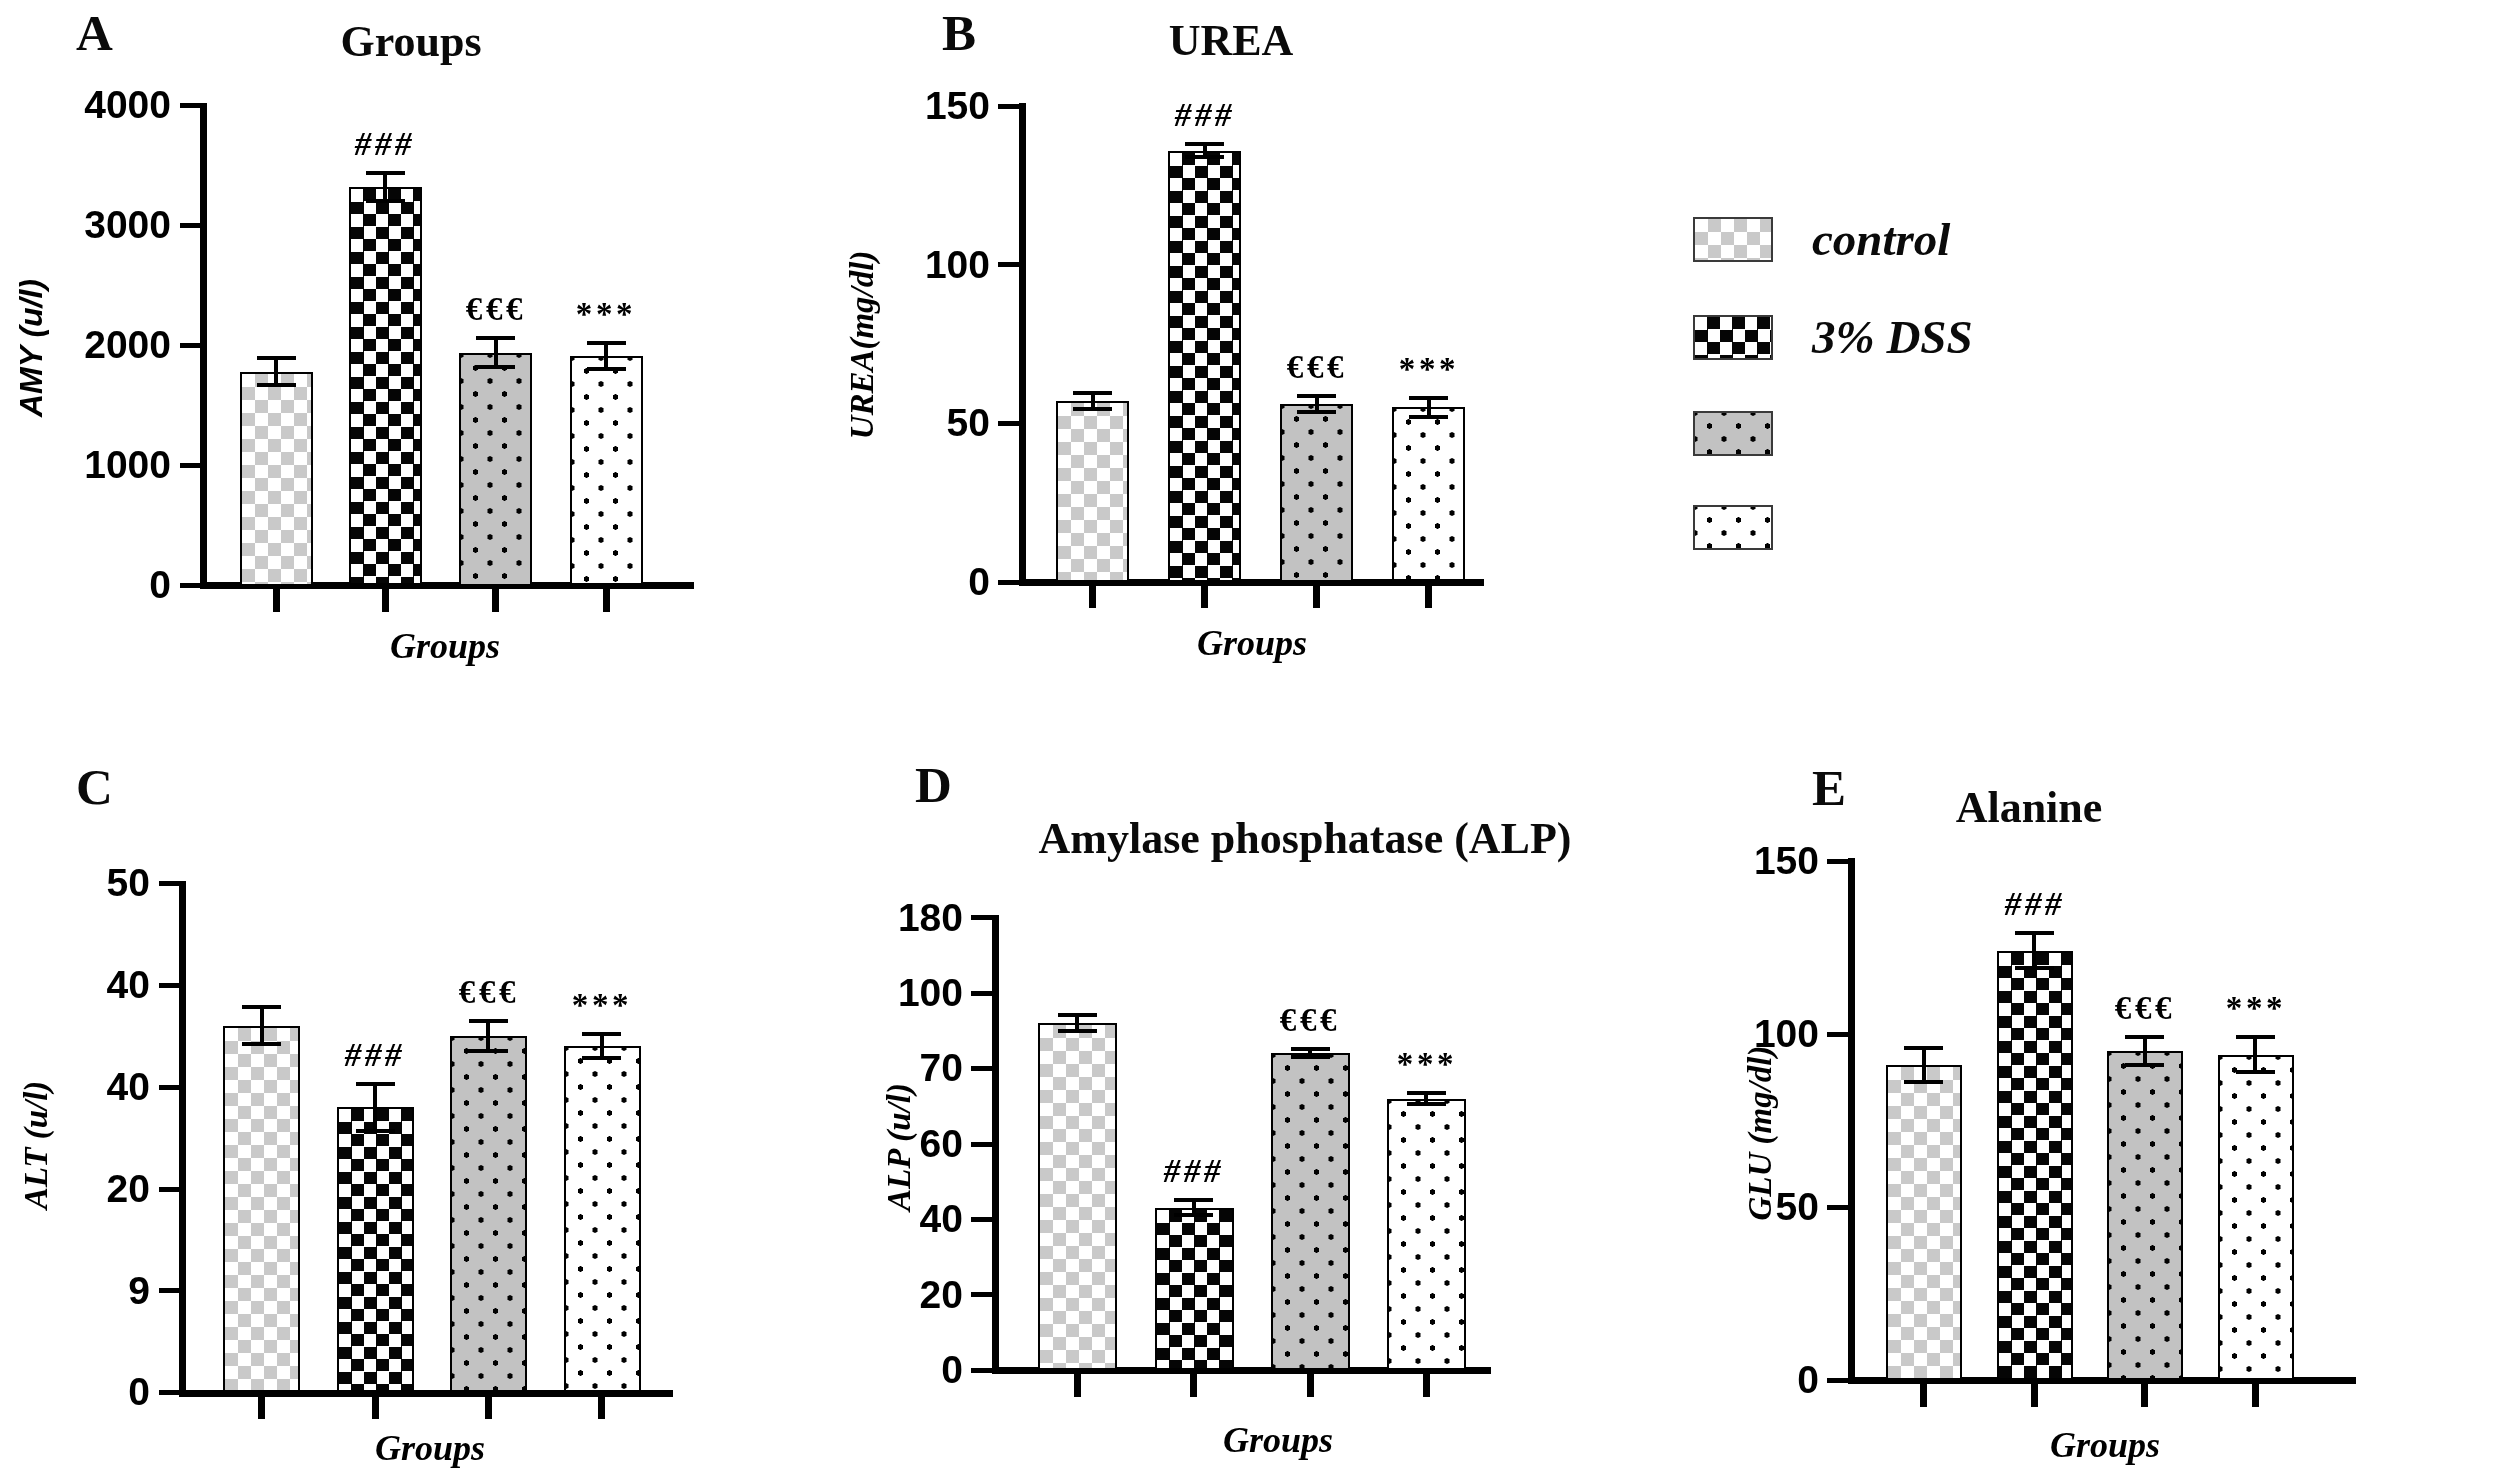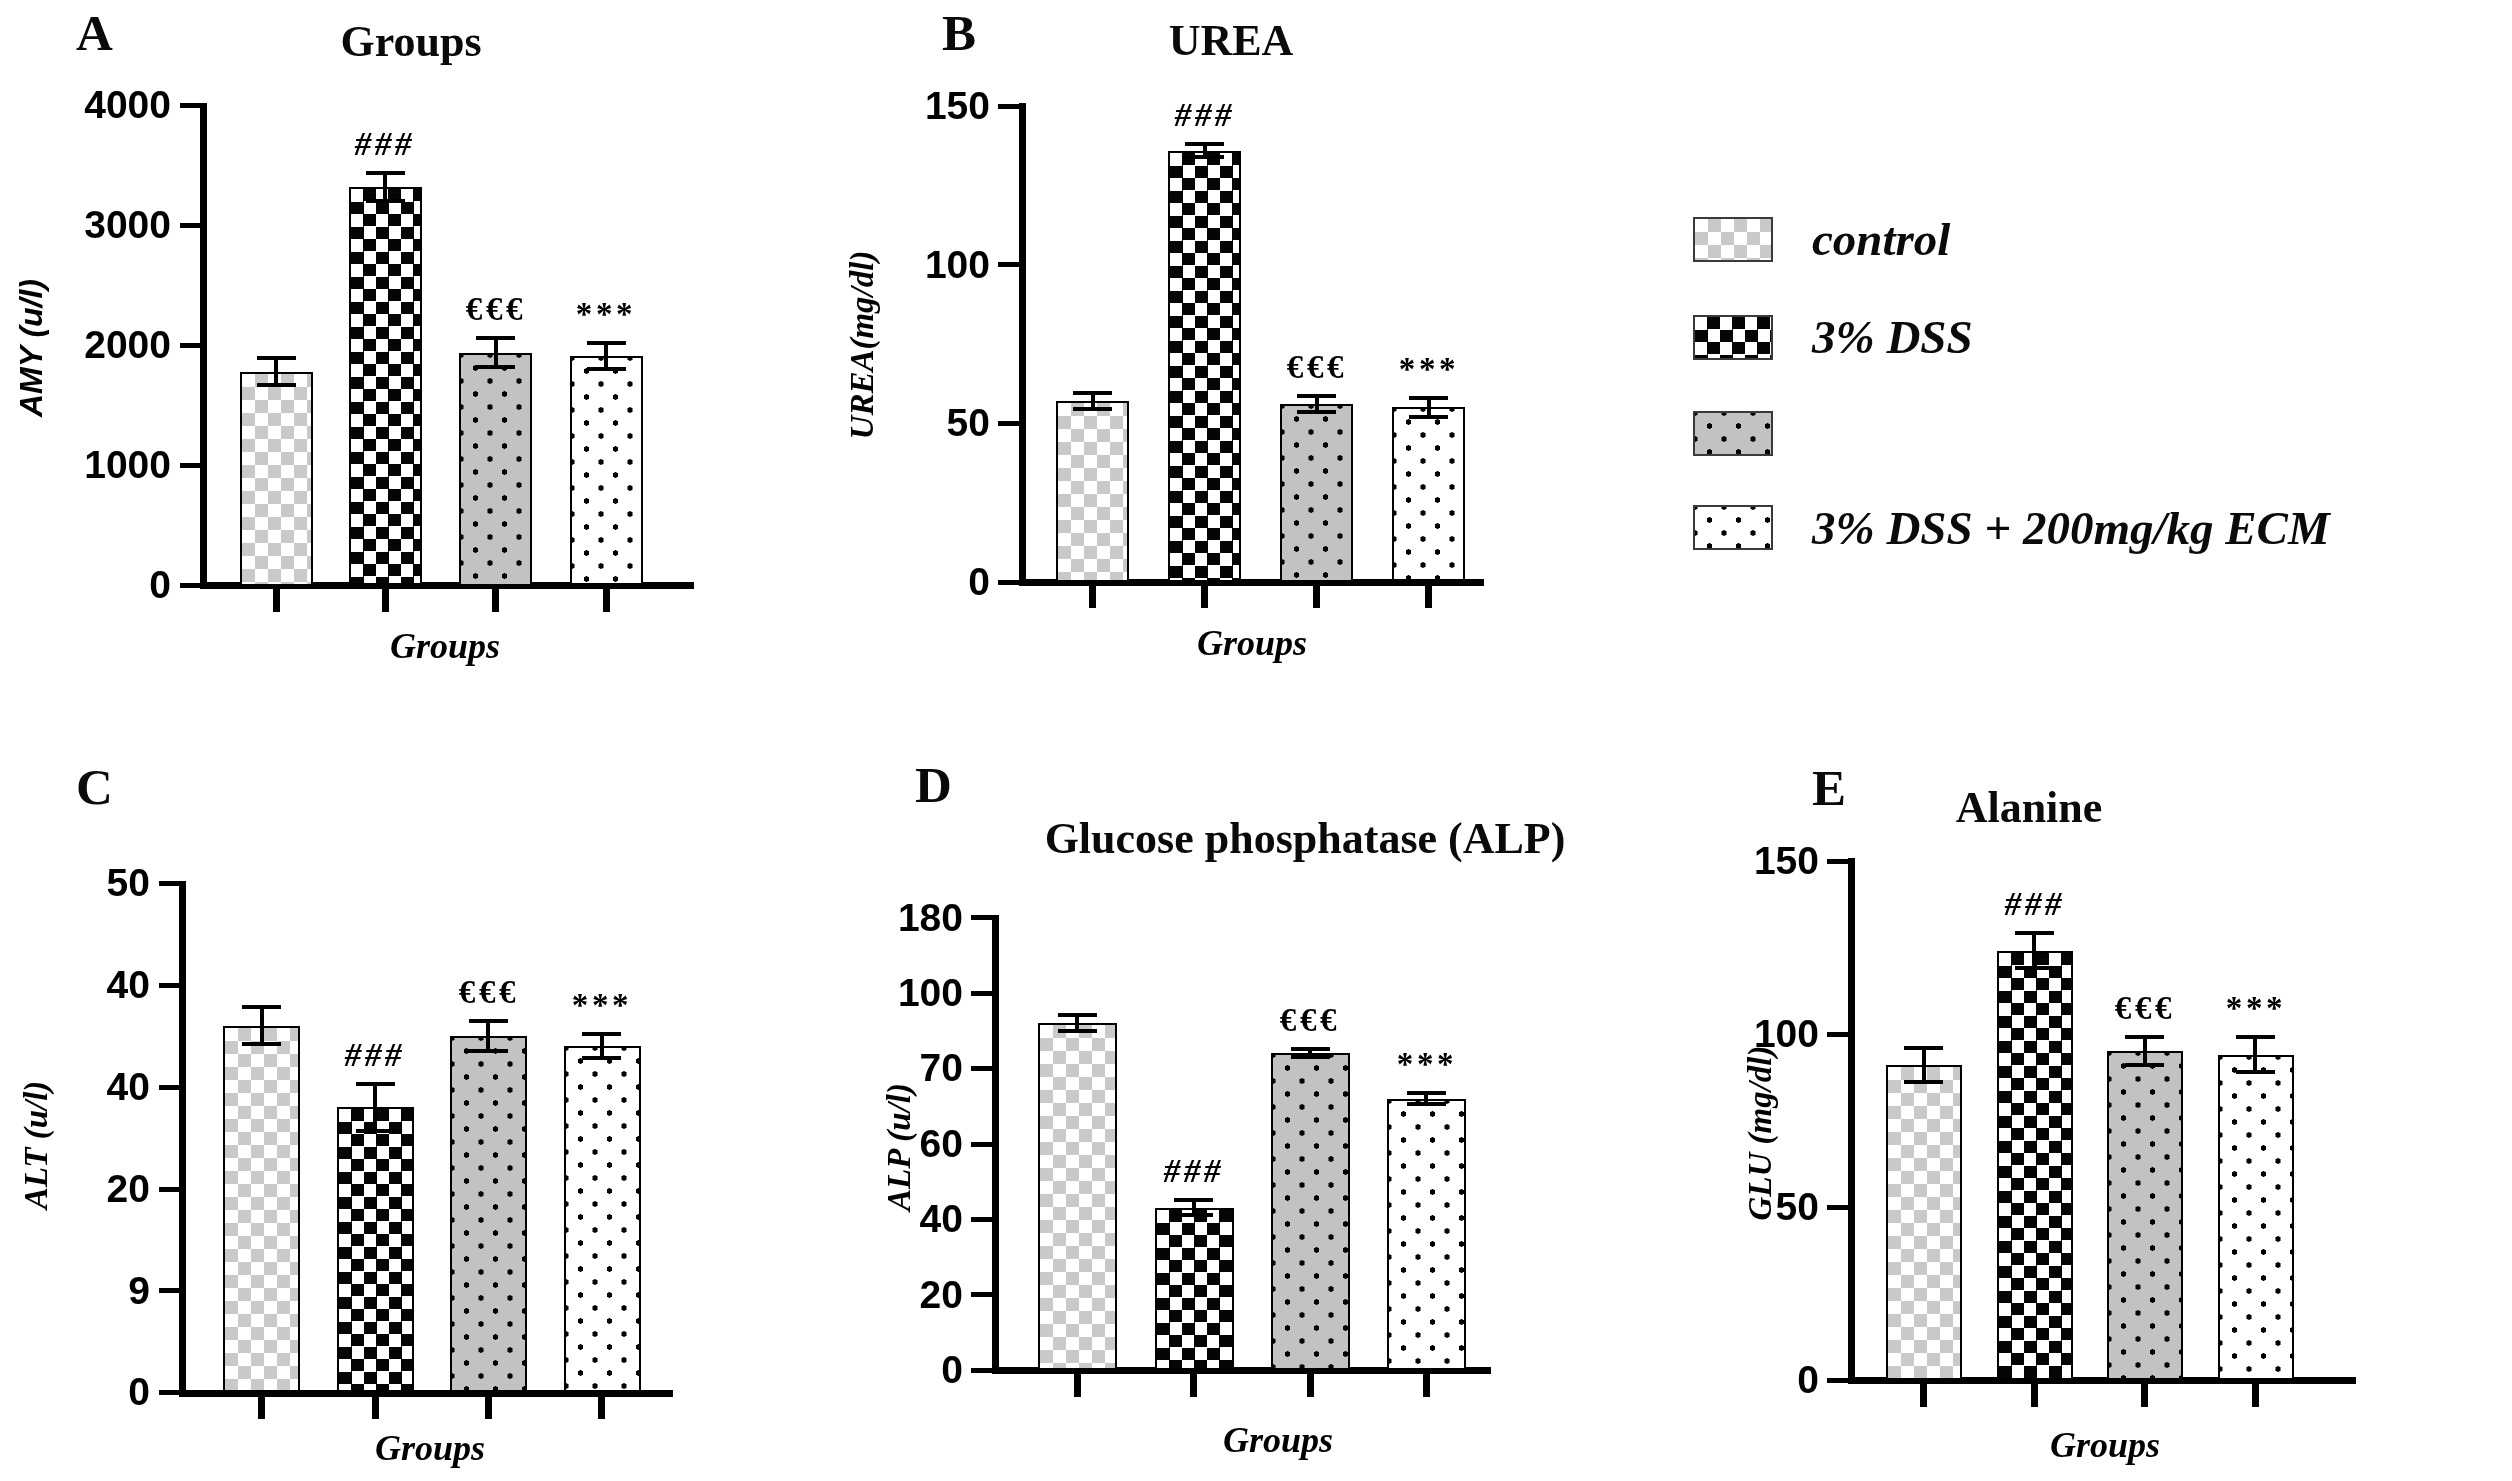--- a/index.html
+++ b/index.html
@@ -144,21 +144,21 @@
     <div class="abs err" style="left: 469px; top: 1049px; width: 39px; height: 4.4px;"></div>
     <div class="abs sig" style="left: 489px; top: 1011px;">€€€</div>
     <div class="abs tickmark" style="left: 485px; top: 1396px; width: 7.3px; height: 23px;"></div>
     <div class="abs bar pat-ecm200" style="left: 564px; top: 1046px; width: 77px; height: 346px;"></div>
     <div class="abs err" style="left: 600px; top: 1034px; width: 4.4px; height: 24.4px;"></div>
     <div class="abs err" style="left: 582px; top: 1032px; width: 39px; height: 4.4px;"></div>
     <div class="abs err" style="left: 582px; top: 1056px; width: 39px; height: 4.4px;"></div>
     <div class="abs sig" style="left: 602px; top: 1024px;">***</div>
     <div class="abs tickmark" style="left: 598px; top: 1396px; width: 7.3px; height: 23px;"></div>
     <div class="abs panel-letter" style="left: 915px; top: 756px;">D</div>
-    <div class="abs chart-title" style="left: 1305px; top: 813px;">Glucose phosphatase (ALP)</div>
+    <div class="abs chart-title" style="left: 1305px; top: 813px;">Amylase phosphatase (ALP)</div>
     <div class="abs ylabel" style="left: 899px; top: 1147px;">ALP (u/l)</div>
     <div class="abs xlabel" style="left: 1278px; top: 1419px;">Groups</div>
     <div class="abs axis" style="left: 992px; top: 915px; width: 6.5px; height: 459px;"></div>
     <div class="abs axis" style="left: 992px; top: 1367px; width: 499px; height: 6.5px;"></div>
     <div class="abs tickmark" style="left: 971px; top: 1368px; width: 23px; height: 5.1px;"></div>
     <div class="abs tick-label" style="left: 963px; top: 1370px;">0</div>
     <div class="abs tickmark" style="left: 971px; top: 1292px; width: 23px; height: 5.1px;"></div>
     <div class="abs tick-label" style="left: 963px; top: 1295px;">20</div>
     <div class="abs tickmark" style="left: 971px; top: 1217px; width: 23px; height: 5.1px;"></div>
     <div class="abs tick-label" style="left: 963px; top: 1219px;">40</div>
@@ -229,15 +229,14 @@
     <div class="abs err" style="left: 2236px; top: 1035px; width: 39px; height: 4.4px;"></div>
     <div class="abs err" style="left: 2236px; top: 1070px; width: 39px; height: 4.4px;"></div>
     <div class="abs sig" style="left: 2256px; top: 1027px;">***</div>
     <div class="abs tickmark" style="left: 2252px; top: 1384px; width: 7.3px; height: 23px;"></div>
     <div class="abs legend-swatch pat-control" style="left: 1693px; top: 217px; width: 80px; height: 45px;"></div>
     <div class="abs legend-label" style="left: 1812px; top: 239px;">control</div>
     <div class="abs legend-swatch pat-dss" style="left: 1693px; top: 315px; width: 80px; height: 45px;"></div>
     <div class="abs legend-label" style="left: 1812px; top: 337px;">3% DSS</div>
     <div class="abs legend-swatch pat-ecm100" style="left: 1693px; top: 411px; width: 80px; height: 45px;"></div>
     <div class="abs legend-swatch pat-ecm200" style="left: 1693px; top: 505px; width: 80px; height: 45px;"></div>
-    <div class="abs legend-label" style="left: 1812px; top: 528px;">3% DSS + 200mg/kg ECM</div>
   </div>
 
 
 </body></html>

